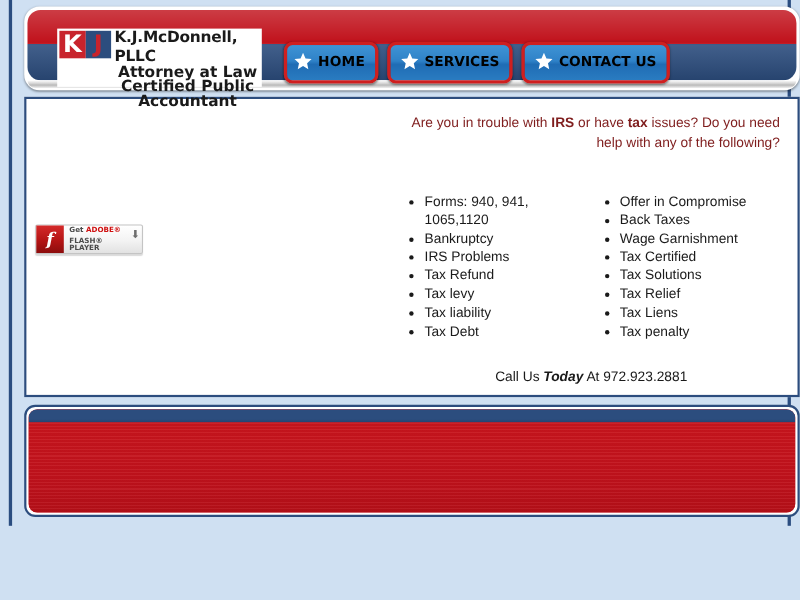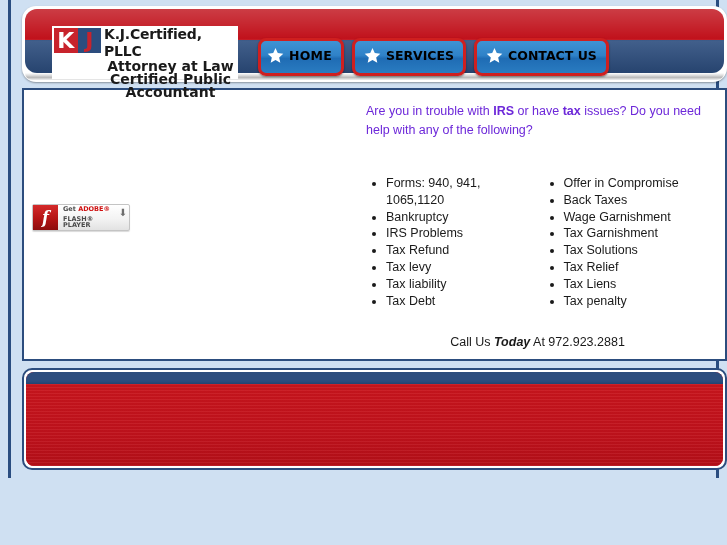--- a/index.html
+++ b/index.html
@@ -269,23 +269,23 @@
     font-size: 10px;
     color: #6e6e6e;
     align-self: flex-start;
     margin-top: 2px;
   }
 
   
   #intro-question {
     font-family: "Liberation Sans", sans-serif;
     font-size: 12.5px;
-    color: #6d28d9;
+    color: #7f1d1d;
     line-height: 19px;
-    text-align: left;
+    text-align: right;
     padding: 0 6px;
   }
   #lists-wrap {
     display: flex;
     margin-top: 35px;
   }
   .svc-col {
     width: 50%;
     box-sizing: border-box;
   }
@@ -365,21 +365,21 @@
   <div id="header-shell">
     <div id="header-band"></div>
     <div id="header-sheen"></div>
 
     <div id="logo-box">
       <div id="logo-mark">
         <div class="kbox">K</div>
         <div class="jbox">J</div>
       </div>
       <div id="logo-text">
-        <div id="logo-firm">K.J.Certified, PLLC</div>
+        <div id="logo-firm">K.J.McDonnell, PLLC</div>
         <div id="logo-line2">Attorney at Law</div>
         <div id="logo-line3">Certified Public Accountant</div>
       </div>
     </div>
 
     <nav id="main-nav">
       <div class="nav-btn">
         <svg class="nav-star" viewBox="0 0 24 24">
           <polygon points="12,1.5 15.2,8.6 23,9.5 17.2,14.7 18.8,22.4 12,18.5 5.2,22.4 6.8,14.7 1,9.5 8.8,8.6" fill="#ffffff"></polygon>
         </svg>
@@ -433,21 +433,21 @@
               <li>Tax levy</li>
               <li>Tax liability</li>
               <li>Tax Debt</li>
             </ul>
           </div>
           <div class="svc-col">
             <ul>
               <li>Offer in Compromise</li>
               <li>Back Taxes</li>
               <li>Wage Garnishment</li>
-              <li>Tax Garnishment</li>
+              <li>Tax Certified</li>
               <li>Tax Solutions</li>
               <li>Tax Relief</li>
               <li>Tax Liens</li>
               <li>Tax penalty</li>
             </ul>
           </div>
         </div>
 
         <div id="call-line">
           <span>Call Us </span><span class="today">Today</span><span> At 972.923.2881</span>

